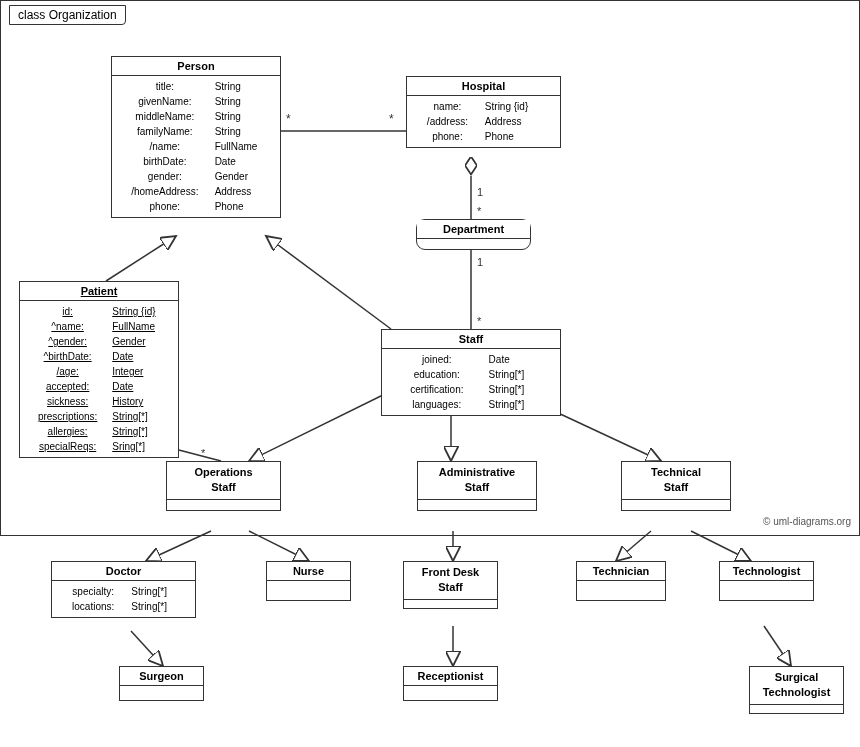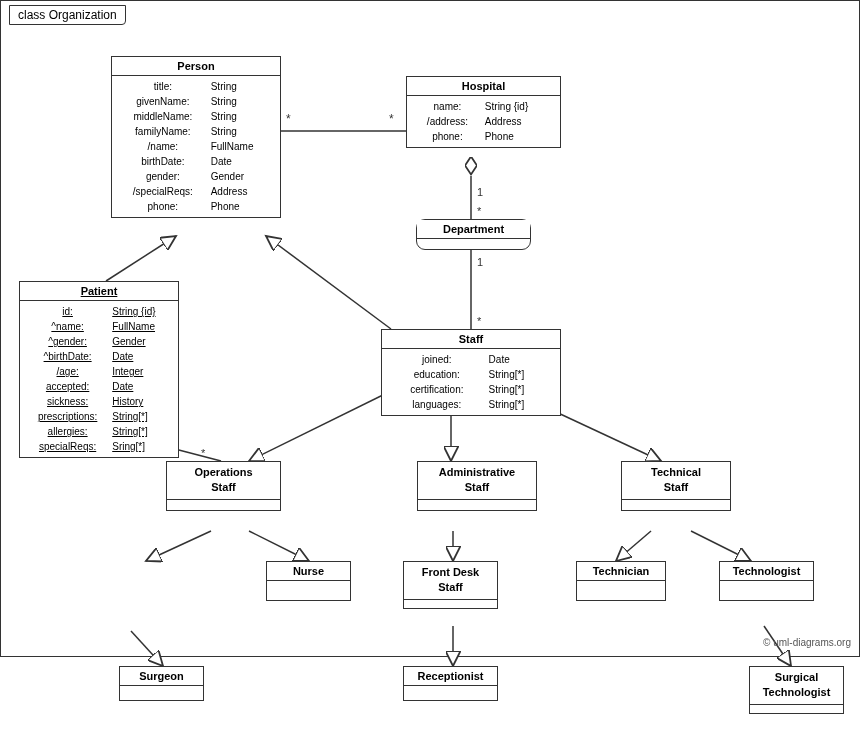--- a/index.html
+++ b/index.html
@@ -8,21 +8,21 @@
       font-family: Arial, sans-serif;
       font-size: 11px;
       width: 860px;
       height: 747px;
       overflow: hidden;
       position: relative;
     }
     #diagram-container {
       position: relative;
       width: 860px;
-      height: 657px;
+      height: 536px;
       border: 1.5px solid #333;
       background: #fff;
     }
     .diagram-title {
       position: absolute;
       top: 4px;
       left: 8px;
       border: 1.5px solid #333;
       padding: 2px 8px;
       font-size: 12px;
@@ -179,21 +179,21 @@
             </tr>
         <tr>
               <td class="attr-name">birthDate:</td>
               <td class="attr-type">Date</td>
             </tr>
         <tr>
               <td class="attr-name">gender:</td>
               <td class="attr-type">Gender</td>
             </tr>
         <tr>
-              <td class="attr-name">/specialReqs:</td>
+              <td class="attr-name">/homeAddress:</td>
               <td class="attr-type">Address</td>
             </tr>
         <tr>
               <td class="attr-name">phone:</td>
               <td class="attr-type">Phone</td>
             </tr>
       </tbody>
         </table>
     </div>
   </div>
@@ -309,20 +309,37 @@
   <div class="uml-class" style="left:416px; top:460px; width:120px; min-height:50px;">
     <div class="class-header italic" style="line-height:1.4;">Administrative<br>Staff</div>
     <div class="class-body" style="min-height:8px;"></div>
   </div>
 
   <div class="uml-class" style="left:620px; top:460px; width:110px; min-height:50px;">
     <div class="class-header italic" style="line-height:1.4;text-align:center;">Technical<br>Staff</div>
     <div class="class-body" style="min-height:8px;"></div>
   </div>
 
+  <div class="uml-class" style="left:50px; top:560px; width:145px;">
+    <div class="class-header">Doctor</div>
+    <div class="class-body">
+      <table>
+        <tbody>
+            <tr>
+              <td class="attr-name">specialty:</td>
+              <td class="attr-type">String[*]</td>
+            </tr>
+        <tr>
+              <td class="attr-name">locations:</td>
+              <td class="attr-type">String[*]</td>
+            </tr>
+      </tbody>
+        </table>
+    </div>
+  </div>
 
   <div class="uml-class" style="left:265px; top:560px; width:85px; min-height:40px;">
     <div class="class-header">Nurse</div>
     <div class="class-body" style="min-height:8px;"></div>
   </div>
 
   <div class="uml-class" style="left:402px; top:560px; width:95px; min-height:40px;">
     <div class="class-header" style="line-height:1.4;">Front Desk<br>Staff</div>
     <div class="class-body" style="min-height:8px;"></div>
   </div>

